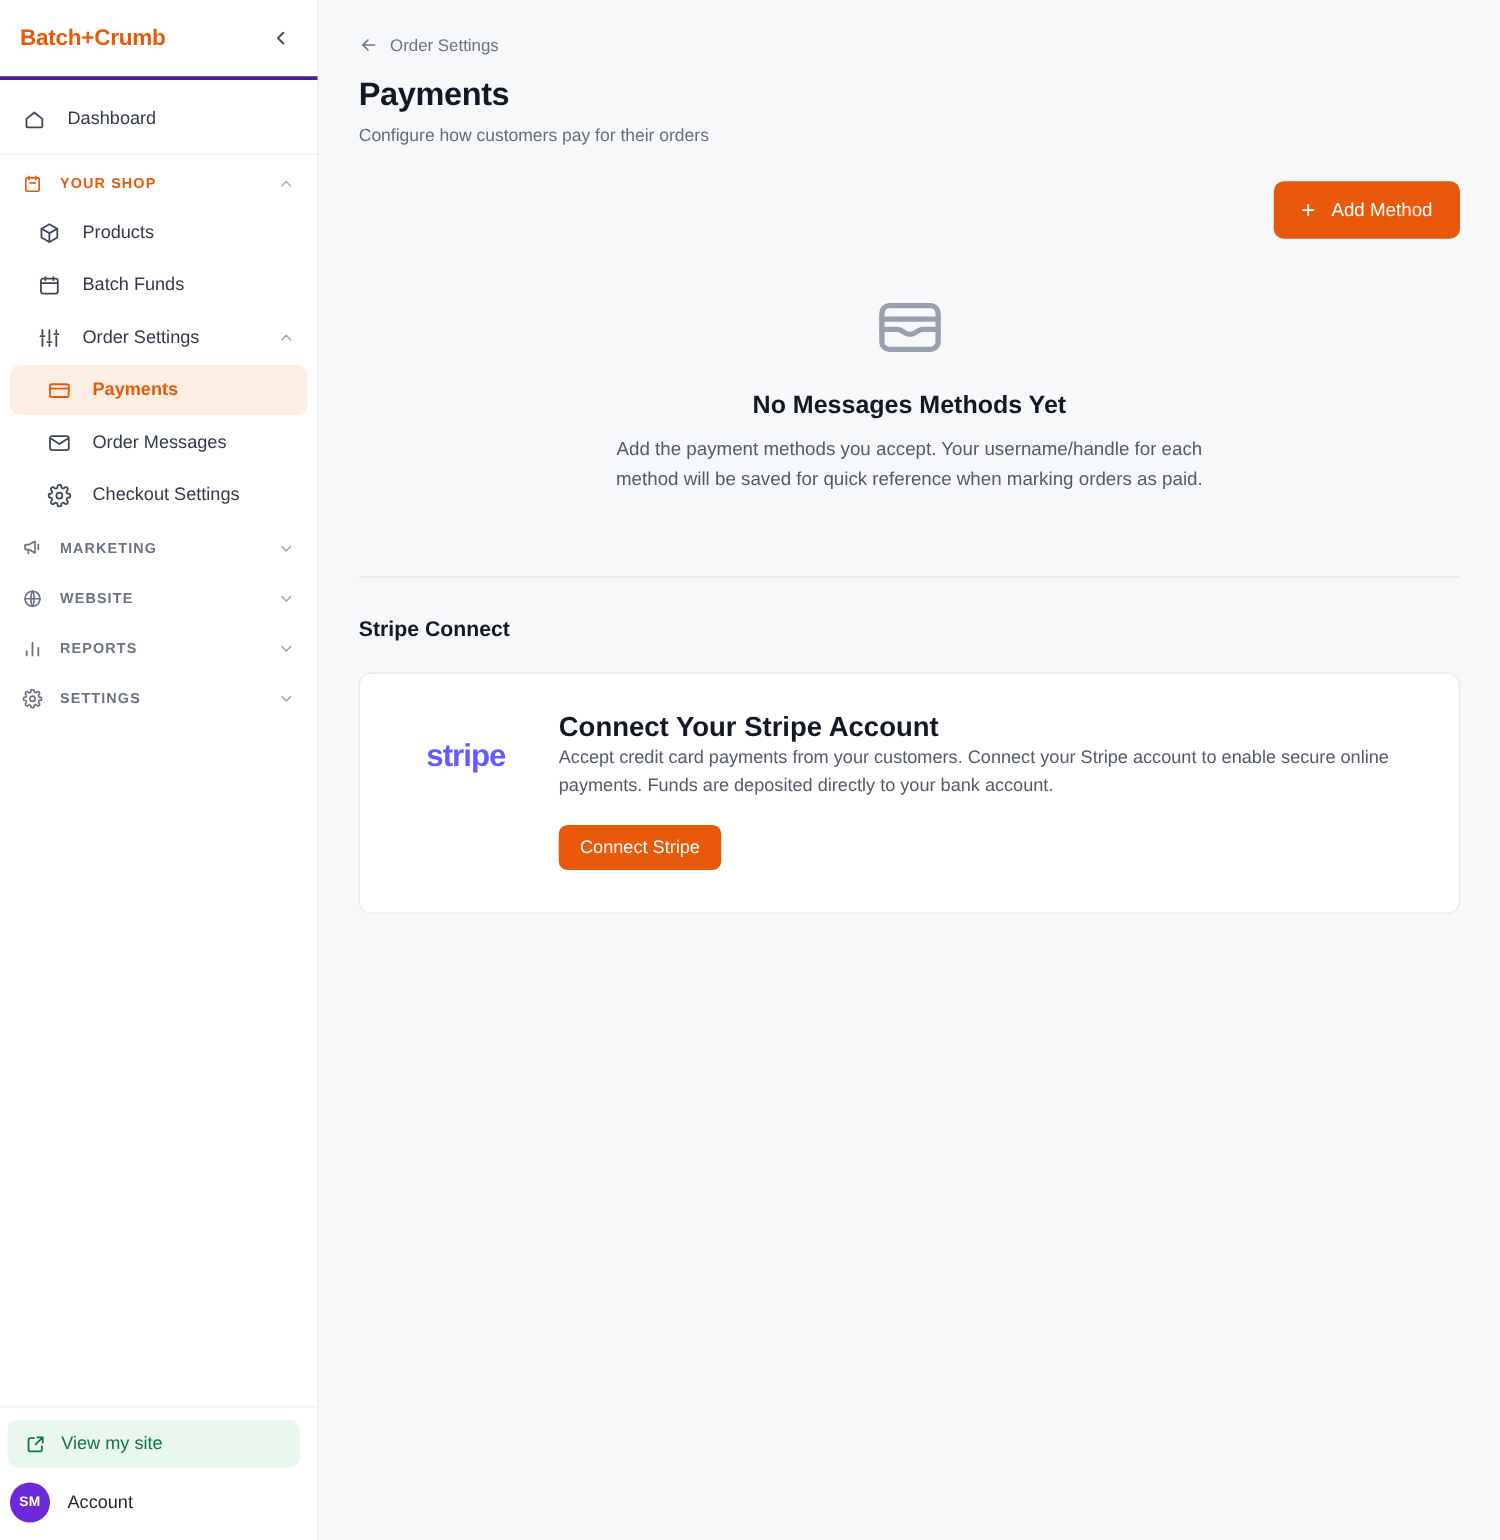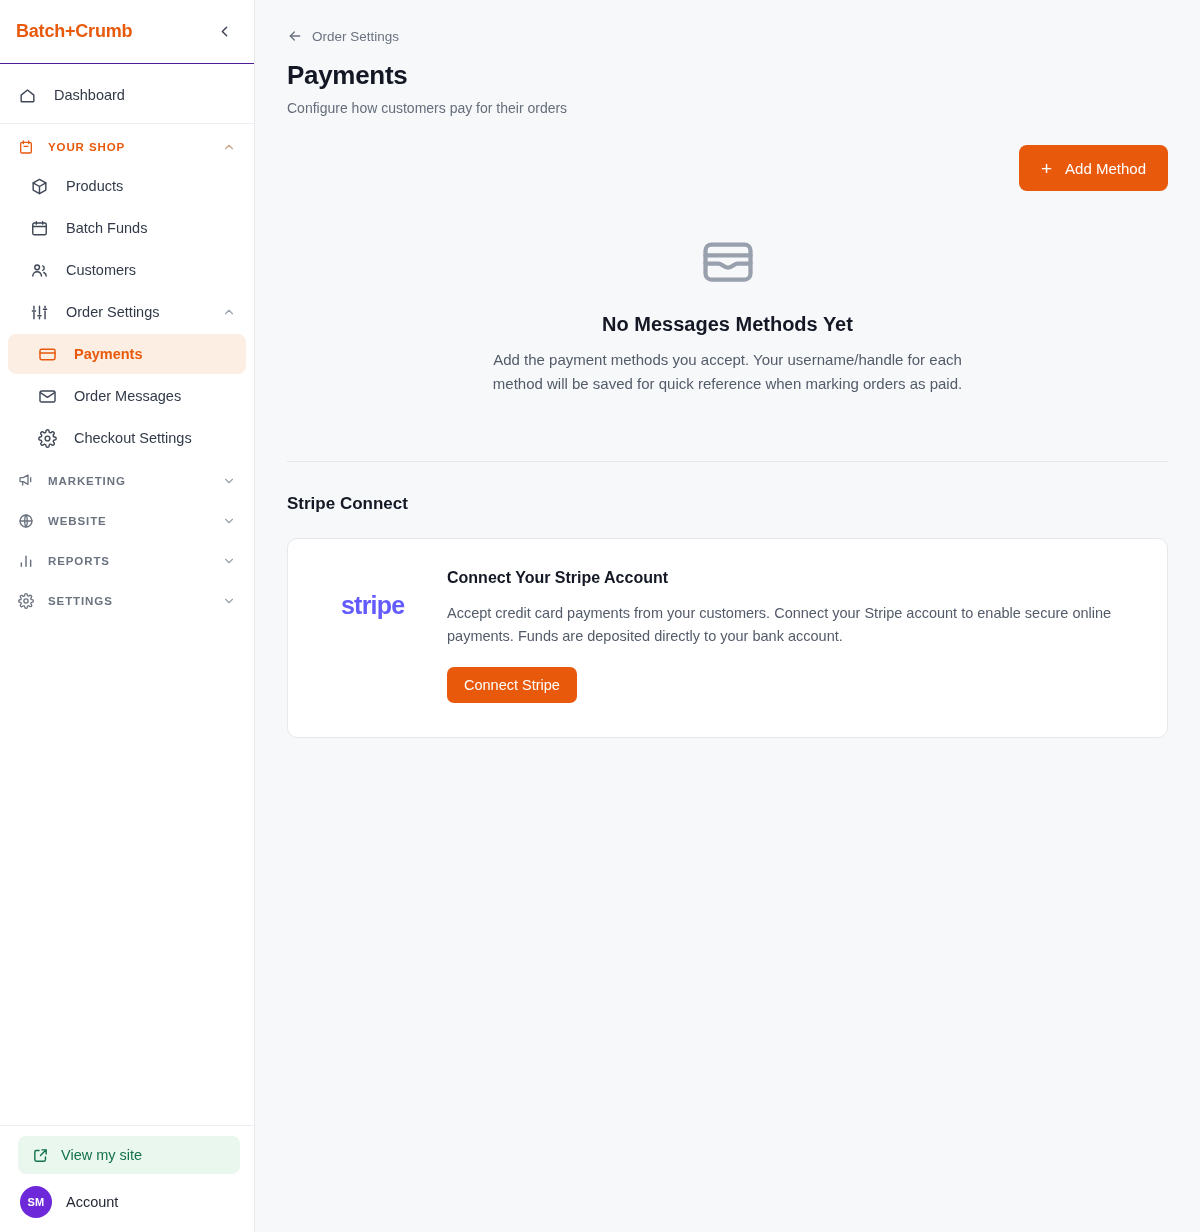--- a/index.html
+++ b/index.html
@@ -17,21 +17,21 @@
     width: 255px; min-width: 255px; height: 1232px;
     background: #ffffff;
     border-right: 1px solid #e6e8ec;
     display: flex; flex-direction: column;
     position: relative;
   }
   .sb-head {
     height: 64px; min-height: 64px;
     display: flex; align-items: center; justify-content: space-between;
     padding: 0 18px 0 16px;
-    border-bottom: 1px solid #4c1d95;
+    border-bottom: 3px solid #4c1d95;
     gap: 12px;
   }
   .brand {
     font-size: 18px; font-weight: bold; color: #e8590c; letter-spacing: -0.2px;
   }
   .collapse-btn {
     width: 24px; height: 24px; display: flex; align-items: center; justify-content: center;
     color: #3f4756; cursor: pointer;
   }
 
@@ -73,21 +73,21 @@
     background:#e02424; color:#fff; font-size:11.5px; font-weight:bold;
     min-width:22px; height:22px; border-radius:11px;
     display:flex; align-items:center; justify-content:center; padding:0 6px;
   }
 
   .sub-row.group-child { padding-left: 30px; }
   .sub-row.active { background:#fdeee3; }
   .sub-row.active .lbl { color:#e8590c; font-weight:bold; }
   .sub-row.active .ico { color:#e8590c; }
 
-  .sb-foot { padding: 10px 14px 14px 18px; border-top:1px solid #eceef1; }
+  .sb-foot { padding: 10px 14px 14px 6px; border-top:1px solid #eceef1; }
   .view-site {
     display:flex; align-items:center; gap:12px;
     height:38px; border-radius:8px; background:#e9f7ef; color:#14724a;
     padding: 0 14px; font-size:14.5px; cursor:pointer;
   }
   .account-row { display:flex; align-items:center; gap:14px; margin-top:12px; cursor:pointer; padding-left:2px;}
   .avatar {
     width:32px; height:32px; border-radius:50%;
     background:#6d28d9; color:#fff;
     display:flex; align-items:center; justify-content:center;
@@ -125,22 +125,22 @@
     margin-top:24px; background:#ffffff;
     border:1px solid #e6e8ec; border-radius:10px;
     padding: 30px 28px 34px 28px;
     display:flex; gap:22px; align-items:flex-start;
   }
   .stripe-logo {
     color:#635bff; font-size:25px; font-weight:bold; letter-spacing:-0.8px;
     min-width:92px; padding-top:22px; text-align:left; padding-left:8px;margin-left:17px;
   }
   .card-body { flex:1; }
-  .card-title { font-size:16px; font-weight:bold; color:#131824; }
-  .card-desc { font-size:14.5px; color:#535b69; line-height:1.56; margin-top:15px; max-width:690px; }
+  .card-title { font-size:22px; font-weight:bold; color:#131824; }
+  .card-desc { font-size:14.5px; color:#535b69; line-height:1.56; margin-top:0; max-width:690px; }
   .btn-connect {
     margin-top:19px; background:#e8590c; color:#fff; border:none;
     border-radius:7px; height:36px; padding:0 17px; font-size:14.5px;
     cursor:pointer; font-family:inherit; font-weight:normal;
   }
 </style>
 </head>
 <body>
 
 <div class="app">
@@ -198,30 +198,20 @@
       <div class="sub-row">
         <span class="ico">
           <svg width="19" height="19" viewBox="0 0 24 24" fill="none" stroke="currentColor" stroke-width="1.8" stroke-linecap="round" stroke-linejoin="round">
               <rect x="3.5" y="5" width="17" height="15" rx="2"></rect>
               <path d="M3.5 9.5h17M8 3.5v3M16 3.5v3"></path>
             </svg>
         </span>
         <span class="lbl">Batch Funds</span>
       </div>
 
-      <div class="sub-row">
-        <span class="ico">
-          <svg width="19" height="19" viewBox="0 0 24 24" fill="none" stroke="currentColor" stroke-width="1.8" stroke-linecap="round" stroke-linejoin="round">
-              <circle cx="9" cy="8" r="3"></circle>
-              <path d="M3.5 19a5.5 5.5 0 0 1 11 0"></path>
-              <path d="M16 6.2a3 3 0 0 1 0 5.6M17.5 14.5a5 5 0 0 1 3 4.5"></path>
-            </svg>
-        </span>
-        <span class="lbl">Customers</span>
-      </div>
 
       <div class="sub-row">
         <span class="ico">
           <svg width="19" height="19" viewBox="0 0 24 24" fill="none" stroke="currentColor" stroke-width="1.8" stroke-linecap="round" stroke-linejoin="round">
               <path d="M5 4v4M5 12v8M12 4v10M12 18v2M19 4v2M19 10v10"></path>
               <path d="M3 10h4M10 16h4M17 8h4"></path>
             </svg>
         </span>
         <span class="lbl">Order Settings</span>
         <span class="chev" style="color:#9aa2ae;display:flex;align-items:center;">

